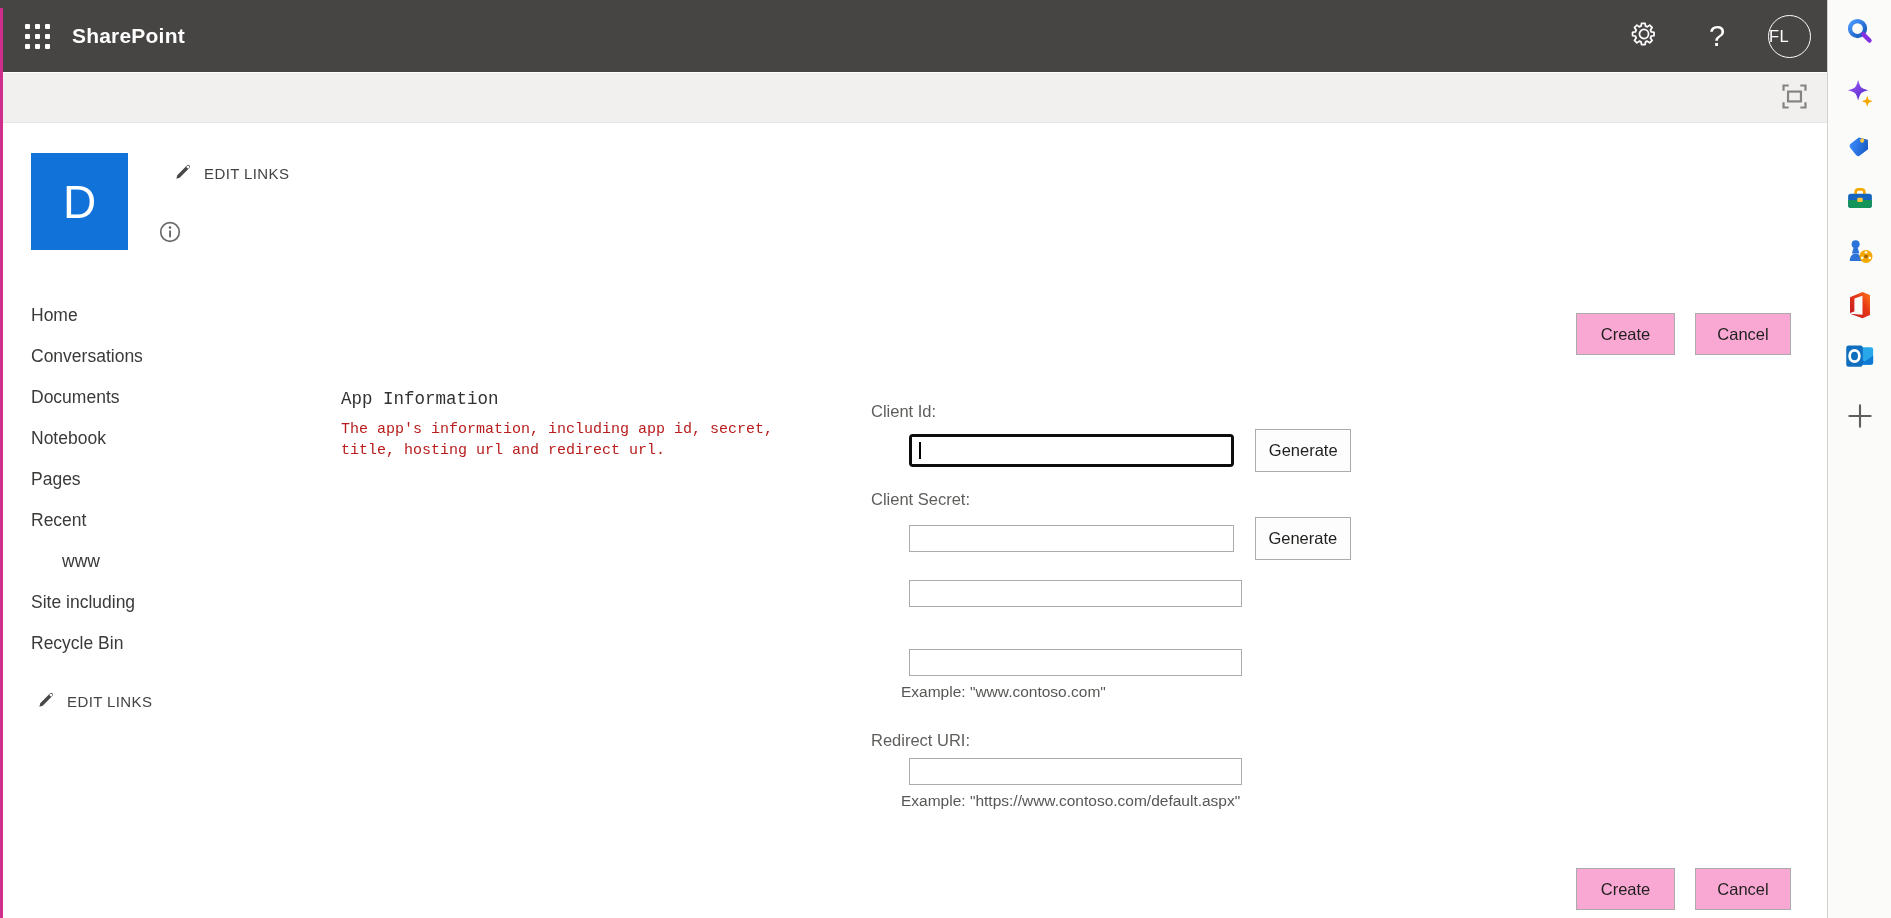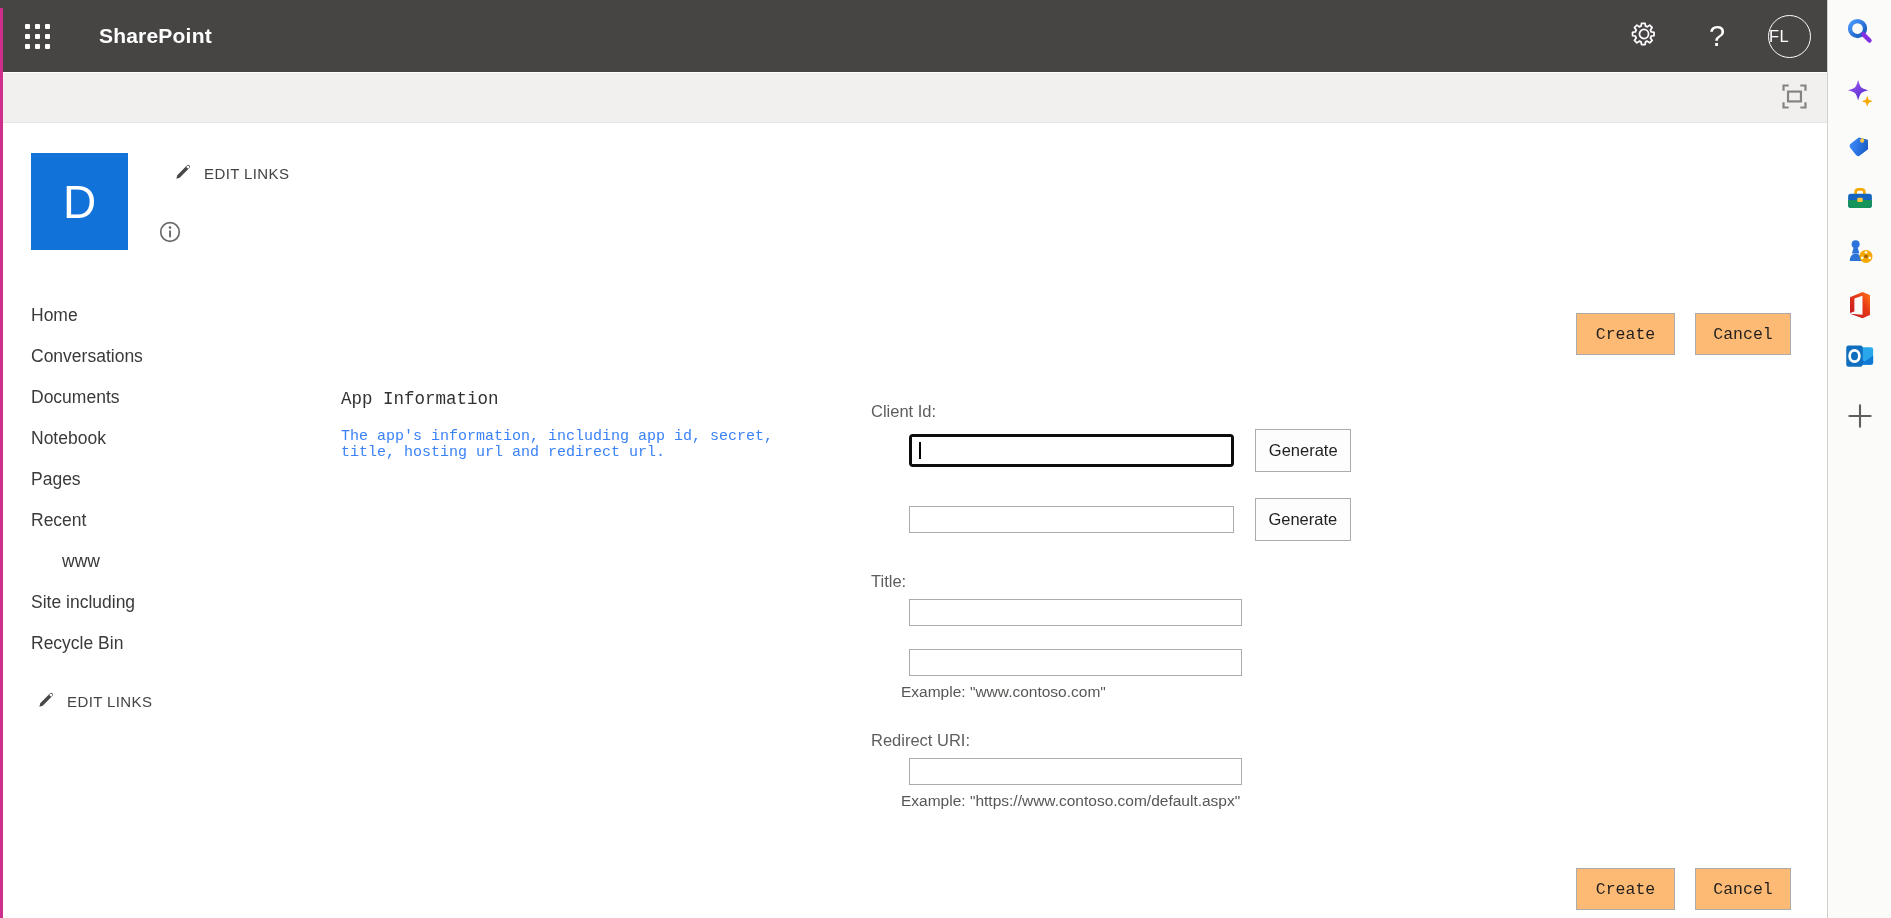--- a/index.html
+++ b/index.html
@@ -7,21 +7,21 @@
   .page { position:relative; width:1891px; height:918px; overflow:hidden; background:#fff; }
 
   
   .accent-stripe { position:absolute; left:0; top:8px; width:3px; height:910px; background:#cf2e8c; z-index:60; }
 
   
   .topbar { position:absolute; left:0; top:0; width:1827px; height:72px; background:#474444; display:flex; align-items:center; z-index:10; }
   .waffle { margin-left:15px; width:44px; height:44px; display:flex; align-items:center; justify-content:center; cursor:pointer; }
   .waffle-grid { display:grid; grid-template-columns:repeat(3,5px); grid-template-rows:repeat(3,5px); gap:5px; }
   .waffle-grid span { width:5px; height:5px; background:#fff; border-radius:1px; }
-  .product-title { margin-left:40px; color:#fff; font-size:21px; font-weight:700; letter-spacing:.2px; }
+  .product-title { margin-left:13px; color:#fff; font-size:21px; font-weight:700; letter-spacing:.2px; }
   .topbar-right { margin-left:auto; margin-right:16px; display:flex; align-items:center; gap:29px; }
   .topbar-btn { width:44px; height:44px; display:flex; align-items:center; justify-content:center; cursor:pointer; }
   .help-glyph { color:#fff; font-size:29px; font-weight:300; font-family:"Liberation Sans",sans-serif; }
   .avatar { width:43px; height:43px; border:1.6px solid #fff; border-radius:50%; display:flex; align-items:center; justify-content:flex-start; color:#fff; font-size:16.5px; letter-spacing:.3px; cursor:pointer; }
 
   
   .banner { position:absolute; left:0; top:73px; width:1827px; height:50px; background:#f1f0ef; border-bottom:1px solid #e7e5e3; z-index:5; }
   .focus-btn { position:absolute; right:16px; top:8px; width:34px; height:34px; display:flex; align-items:center; justify-content:center; cursor:pointer; }
 
   
@@ -35,42 +35,42 @@
   .editlinks-bottom { left:37px; top:690px; }
   .info-btn { position:absolute; left:158px; top:220px; width:24px; height:24px; cursor:pointer; }
 
   .leftnav { position:absolute; left:31px; top:295px; list-style:none; }
   .leftnav li { height:41px; display:flex; align-items:center; font-size:17.5px; color:#3b3a39; cursor:pointer; }
   .leftnav li.indent { padding-left:31px; }
 
   
   .section-head { position:absolute; left:341px; top:389px; width:490px;font-family:Liberation Mono, monospace; }
   .section-title { font-size:17.5px; font-weight:400; color:#323130; }
-  .section-desc { margin-top:20px; font-size:15px; line-height:16px; color:#3b82f6; }
+  .section-desc { margin-top:10px; font-size:15px; line-height:21px; color:#b91c1c; }
 
   .form-col { position:absolute; left:855px; top:0; width:480px; }
   .fgroup { position:absolute; left:16px; width:480px; }
   .fgroup .flabel { font-size:16.5px; color:#605e5c; display:block; }
   .frow { margin-top:8px; margin-left:2px; display:flex; align-items:center; gap:21px;padding-left:36px; }
   .tbox { width:333px; height:27px; border:1px solid #ababab; background:#fff; font-size:15px; padding:0 5px; font-family:"Liberation Sans",sans-serif; }
   .tbox-wrap-focused { position:relative; width:337px; height:33px; border:3px solid #0c0c0c; border-radius:4px; background:#fff; display:flex; align-items:center; }
   .tbox-wrap-focused .tbox { border:none; width:100%; height:100%; }
   .caret { position:absolute; left:7px; top:5px; width:1.5px; height:17px; background:#000; animation:blink 1.06s steps(1) infinite; }
   @keyframes blink { 50% { opacity:0; } }
   .example { margin-top:7px; margin-left:30px; font-size:15.5px; color:#595755; }
   .gen-btn { width:99px; height:43px; background:#fdfdfd; border:1px solid #ababab; font-size:16.5px; color:#201f1e; font-family:"Liberation Sans",sans-serif; cursor:pointer; }
 
   .g-clientid { top:402px; }
   .g-clientsecret { top:490px; }
   .g-title { top:572px; }
   .g-appdomain { top:641px; }
   .g-redirect { top:731px; }
 
   
-  .action-btn { position:absolute; background:#fdba74; border:1px solid #ababab; font-size:16.5px; color:#201f1e; font-family:Liberation Mono, monospace; display:flex; align-items:center; justify-content:center; cursor:pointer; }
+  .action-btn { position:absolute; background:#f9a8d4; border:1px solid #ababab; font-size:16.5px; color:#201f1e; font-family:Liberation Sans, sans-serif; display:flex; align-items:center; justify-content:center; cursor:pointer; }
   .create-top { left:1576px; top:313px; width:99px; height:42px; }
   .cancel-top { left:1695px; top:313px; width:96px; height:42px; }
   .create-bottom { left:1576px; top:868px; width:99px; height:42px; }
   .cancel-bottom { left:1695px; top:868px; width:96px; height:42px; }
 </style>
 </head>
 <body>
 
 <div class="page">
 
@@ -195,28 +195,28 @@
       <div class="frow">
         <div class="tbox-wrap-focused">
           <input class="tbox" type="text" value="" style="">
           <span class="caret"></span>
         </div>
         <button class="gen-btn">Generate</button>
       </div>
     </div>
 
     <div class="fgroup g-clientsecret">
+      <label class="flabel">Client Secret:</label>
       <div class="frow">
         <input class="tbox" type="text" value="" style="">
         <button class="gen-btn">Generate</button>
       </div>
     </div>
 
     <div class="fgroup g-title">
-      <label class="flabel">Title:</label>
       <div class="frow">
         <input class="tbox" type="text" value="" style="">
       </div>
     </div>
 
     <div class="fgroup g-appdomain">
       <div class="frow">
         <input class="tbox" type="text" value="" style="">
       </div>
       <div class="example">Example: "www.contoso.com"</div>

